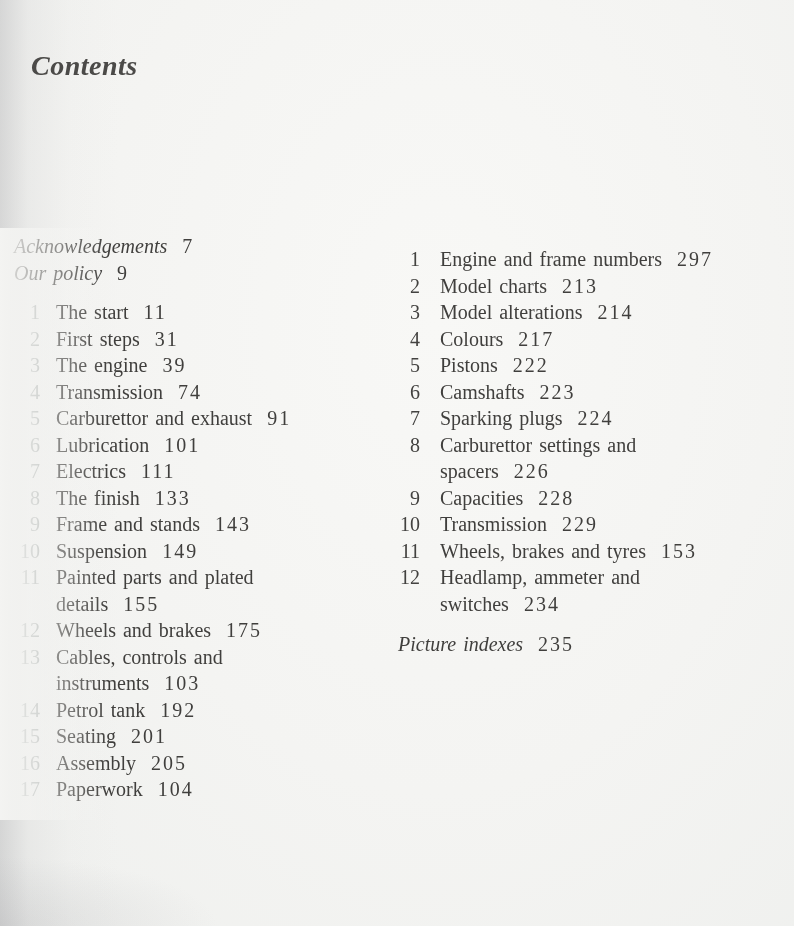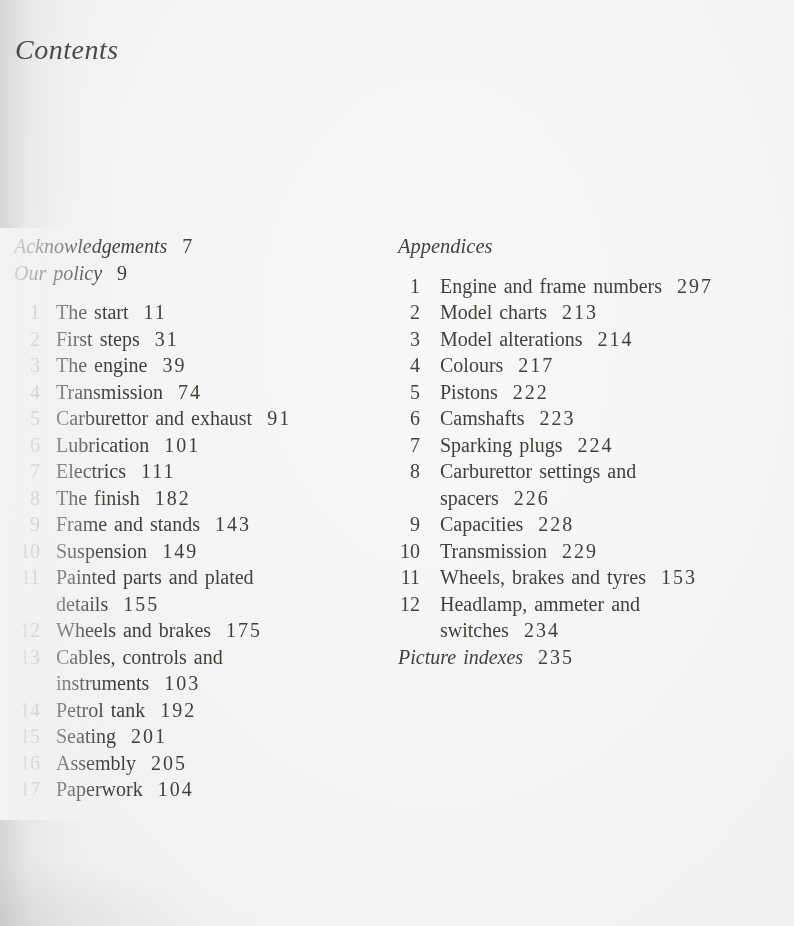--- a/index.html
+++ b/index.html
@@ -39,22 +39,22 @@
     position: absolute; left: 0; top: 228px; width: 108px; height: 592px;
     background: linear-gradient(to right,
       rgba(246,246,244,0.92) 0px,
       rgba(246,246,244,0.55) 42px,
       rgba(246,246,244,0) 108px);
     pointer-events: none;
     z-index: 3;
   }
   .title {
     position: absolute; left: 15px; top: 34px;
-    margin: 0;
-    font-size: 28px; font-style: italic; font-weight: normal;
+    margin: 16px;
+    font-size: 28px; font-style: italic; font-weight: bold;
     letter-spacing: 0.5px;
     color: #4b4a48;
     z-index: 2;
   }
   .col {
     position: absolute; top: 233px;
     font-size: 20px; line-height: 26.5px;
     word-spacing: 2px;
     z-index: 2;
   }
@@ -68,21 +68,21 @@
   .toc .num {
     position: absolute; left: 0; top: 0;
     width: 26px; text-align: right;
   }
   .col.left  .toc .num { color: #a4a9a7; }
   .col.right .toc .num { color: #434240; width: 22px; }
   .toc .label { white-space: pre-line; }
 
   .chapters  { margin-top: 13px; }
   .app-list  { margin-top: 13px; }
-  .backmatter { }
+  .backmatter { margin-top: 14px; }
   .app-heading {
     margin: 0;
     font-size: 20.5px; font-style: italic; font-weight: normal;
     color: #434240;
   }
   .bm-row .bm-label { font-style: italic; }
 </style>
 </head>
 <body>
 
@@ -111,21 +111,21 @@
         <div class="row"><span class="num">3</span><span class="label">The engine</span><span class="pg">39</span></div>
 
         <div class="row"><span class="num">4</span><span class="label">Transmission</span><span class="pg">74</span></div>
 
         <div class="row"><span class="num">5</span><span class="label">Carburettor and exhaust</span><span class="pg">91</span></div>
 
         <div class="row"><span class="num">6</span><span class="label">Lubrication</span><span class="pg">101</span></div>
 
         <div class="row"><span class="num">7</span><span class="label">Electrics</span><span class="pg">111</span></div>
 
-        <div class="row"><span class="num">8</span><span class="label">The finish</span><span class="pg">182</span></div>
+        <div class="row"><span class="num">8</span><span class="label">The finish</span><span class="pg">133</span></div>
 
         <div class="row"><span class="num">9</span><span class="label">Frame and stands</span><span class="pg">143</span></div>
 
         <div class="row"><span class="num">10</span><span class="label">Suspension</span><span class="pg">149</span></div>
 
         <div class="row"><span class="num">11</span><span class="label">Painted parts and plated
 details</span><span class="pg">155</span></div>
 
         <div class="row"><span class="num">12</span><span class="label">Wheels and brakes</span><span class="pg">175</span></div>
 
@@ -138,21 +138,20 @@
 
         <div class="row"><span class="num">16</span><span class="label">Assembly</span><span class="pg">205</span></div>
 
         <div class="row"><span class="num">17</span><span class="label">Paperwork</span><span class="pg">104</span></div>
       </div>
 
   </div>
 
   <div class="col right">
 
-    <h2 class="app-heading">Appendices</h2>
 
     <div class="toc app-list">
 
         <div class="row"><span class="num">1</span><span class="label">Engine and frame numbers</span><span class="pg">297</span></div>
 
         <div class="row"><span class="num">2</span><span class="label">Model charts</span><span class="pg">213</span></div>
 
         <div class="row"><span class="num">3</span><span class="label">Model alterations</span><span class="pg">214</span></div>
 
         <div class="row"><span class="num">4</span><span class="label">Colours</span><span class="pg">217</span></div>

